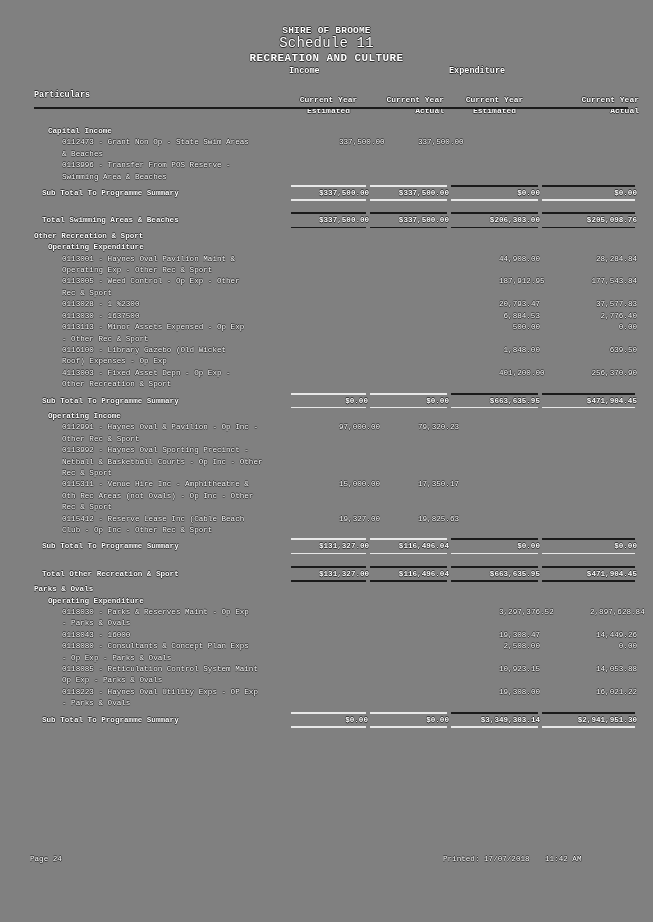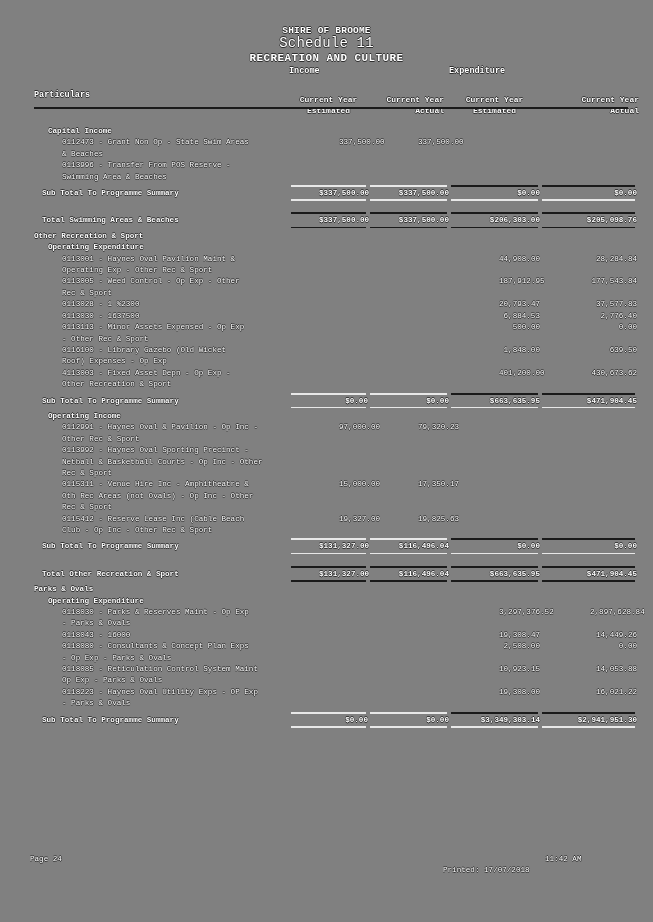--- a/index.html
+++ b/index.html
@@ -169,21 +169,21 @@
   
   .footer {
     position: absolute;
     left: 0;
     top: 855px;
     width: 653px;
     font-size: 7.6px;
     text-shadow: 0.55px 0 0 #2f2f2f, -0.55px 0 0 #2f2f2f, 0 0.55px 0 #2f2f2f, 0 -0.55px 0 #2f2f2f;
   }
   .footer .page-no { position: absolute; left: 30px; top: 0; }
-  .footer .printed { position: absolute; left: 443px; top: 11px; }
+  .footer .printed { position: absolute; left: 443px; top: 0; }
   .footer .time    { position: absolute; left: 545px; top: 0; text-align: center; }
 </style>
 </head>
 <body>
 
 <div class="page">
 
   <div class="doc-header">
     <span class="line org-name">SHIRE OF BROOME</span>
     <span class="line schedule">Schedule 11</span>
@@ -387,21 +387,21 @@
           <td class="num acct"></td>
           <td class="num acct">1,848.00</td>
           <td class="num acct">639.50</td>
           <td class="pct acct">35%</td>
         </tr>
         <tr>
           <td class="part acct"><span>4113003 - Fixed Asset Depn - Op Exp -</span><br><span>Other Recreation &amp; Sport</span></td>
           <td class="num acct"></td>
           <td class="num acct"></td>
           <td class="num acct">401,200.00</td>
-          <td class="num acct">430,673.62</td>
+          <td class="num acct">256,370.90</td>
           <td class="pct acct">57%</td>
         </tr>
         <tr class="rule-row">
           <td></td>
           <td>
             <div class="rule-seg rule-light"></div>
           </td>
           <td>
             <div class="rule-seg rule-light"></div>
           </td>

